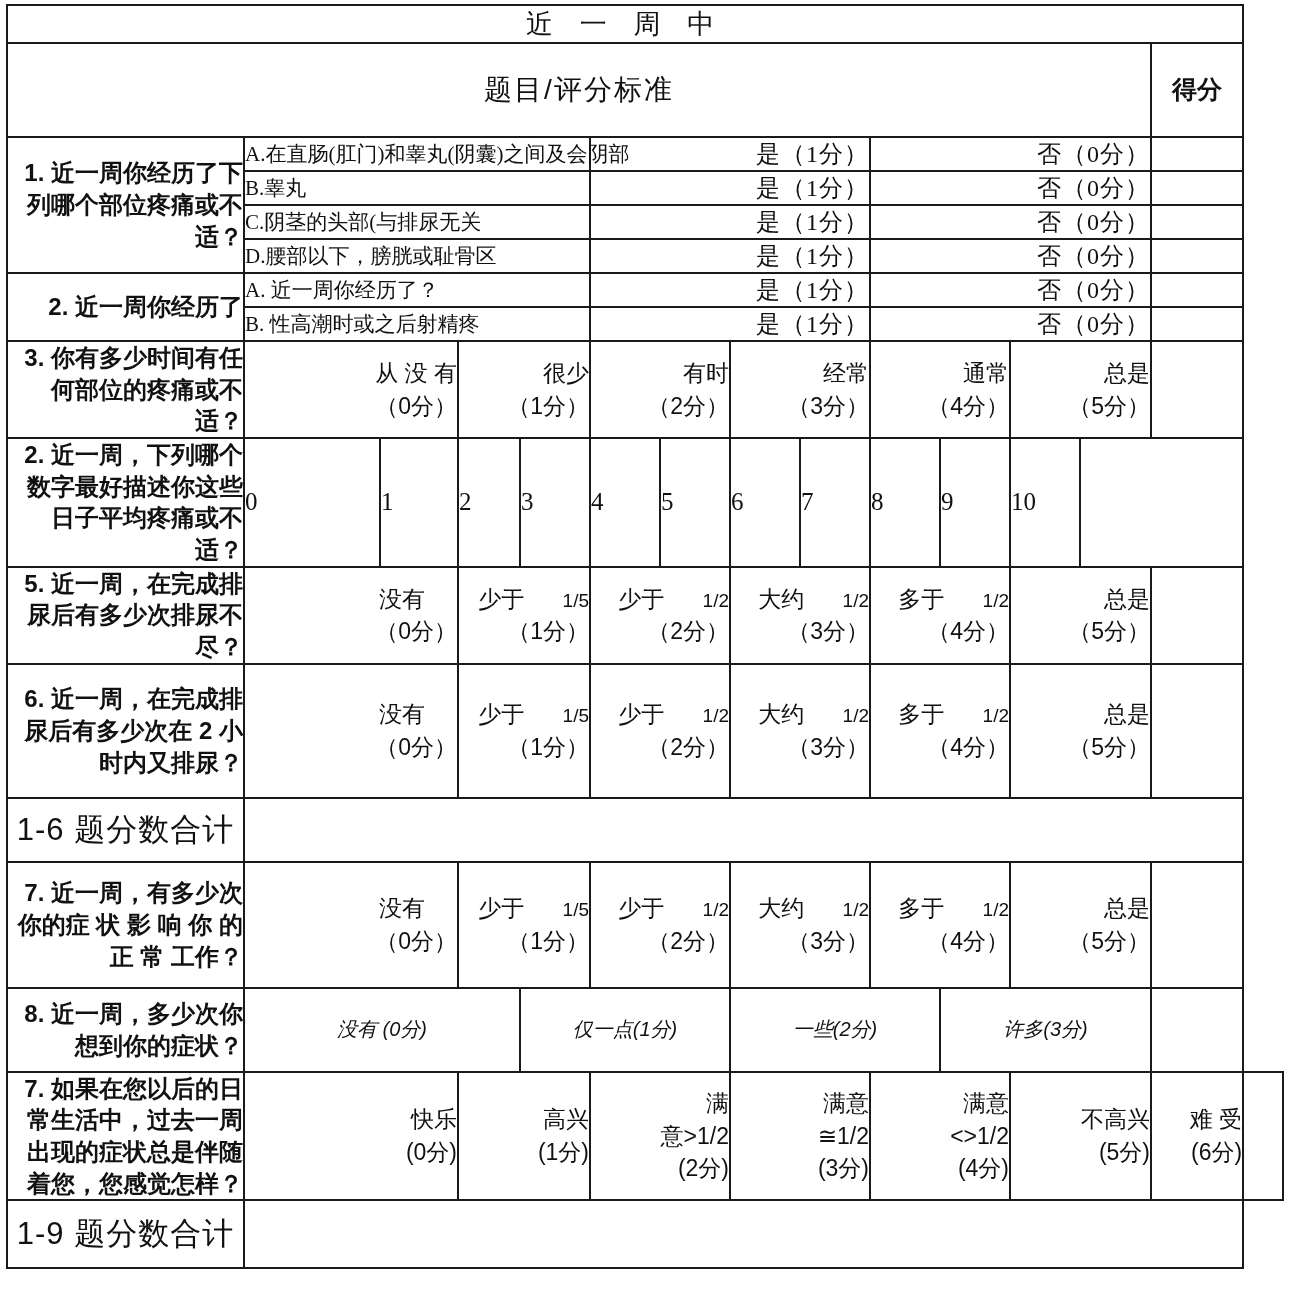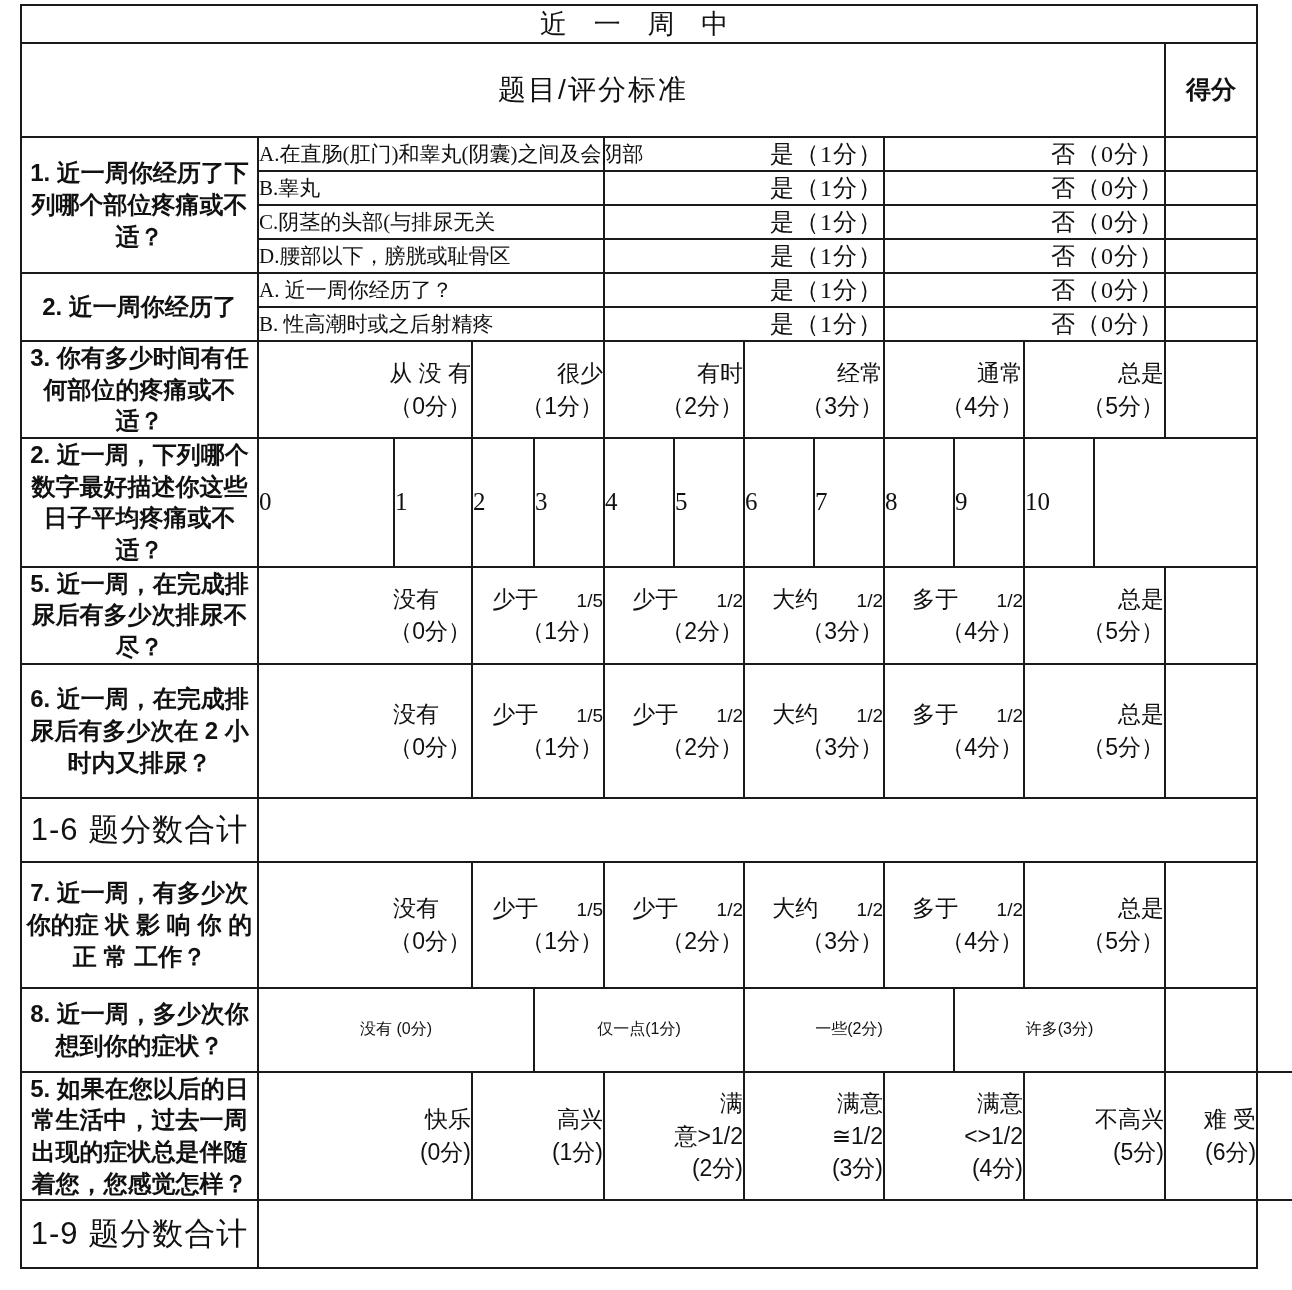--- a/index.html
+++ b/index.html
@@ -13,21 +13,21 @@
     font-family: "Liberation Serif", "DejaVu Serif", serif;
     color: #111111;
     overflow: hidden;
   }
 
   .sheet {
     width: 1292px;
     height: 1290px;
     position: relative;
     box-sizing: border-box;
-    padding: 4px 6px 6px 20px;
+    padding: 4px 6px 6px 6px;
   }
 
   table.form {
     width: 1278px;
     border-collapse: collapse;
     table-layout: fixed;
   }
 
   table.form td {
     border: 2px solid #1a1a1a;
@@ -59,21 +59,21 @@
     font-family: "Liberation Sans", "DejaVu Sans", sans-serif;
     font-weight: 600;
     width: 92px;
   }
   .qlabel {
     font-size: 24px;
     line-height: 1.32;
     font-family: "Liberation Sans", "DejaVu Sans", sans-serif;
     font-weight: 600;
     padding: 6px 6px 6px 8px;
-    text-align: center;
+    text-align: right;
   }
   .subitem {
     font-size: 21px;
     font-family: "Liberation Serif", "DejaVu Serif", serif;
     padding: 5px 6px 5px 8px;
     text-align: left;
     white-space: nowrap;
     border-radius: 11px;
   }
   .yn {
@@ -95,24 +95,25 @@
   .opt .t3 { display: block; }
   .opt .frac { font-size: 19px; margin-left: 32px; }
   .num {
     font-size: 25px;
     font-family: "Liberation Serif", "DejaVu Serif", serif;
     text-align: left;
     padding-left: 14px;
   }
   .inline-opt {
     text-align: center;
-    font-size: 16px;
+    font-size: 20px;
     font-family: "Liberation Sans", "DejaVu Sans", sans-serif;
     padding: 8px 2px;
     white-space: nowrap;
+    font-style: italic;
   }
   .total {
     text-align: center;
     font-size: 31px;
     font-weight: 400;
     font-family: "Liberation Sans", "DejaVu Sans", sans-serif;
     letter-spacing: 1px;
     padding: 18px 0;
   }
   .blank { background: #ffffff; }
@@ -329,21 +330,21 @@
   <tr>
     <td class="qlabel" style="height:82px">8. 近一周，多少次你想到你的症状？</td>
     <td class="inline-opt" colspan="3">没有 (0分)</td>
     <td class="inline-opt" colspan="3">仅一点(1分)</td>
     <td class="inline-opt" colspan="3">一些(2分)</td>
     <td class="inline-opt" colspan="3">许多(3分)</td>
     <td class="blank"></td>
   </tr>
 
   <tr>
-    <td class="qlabel" style="height:106px">5. 如果在您以后的日常生活中，过去一周出现的症状总是伴随着您，您感觉怎样？</td>
+    <td class="qlabel" style="height:106px">7. 如果在您以后的日常生活中，过去一周出现的症状总是伴随着您，您感觉怎样？</td>
     <td class="opt" colspan="2">
       <span class="t1">快乐</span>
       <span class="t3">(0分)</span>
     </td>
     <td class="opt" colspan="2">
       <span class="t1">高兴</span>
       <span class="t3">(1分)</span>
     </td>
     <td class="opt" colspan="2">
       <span class="t1">满</span>

